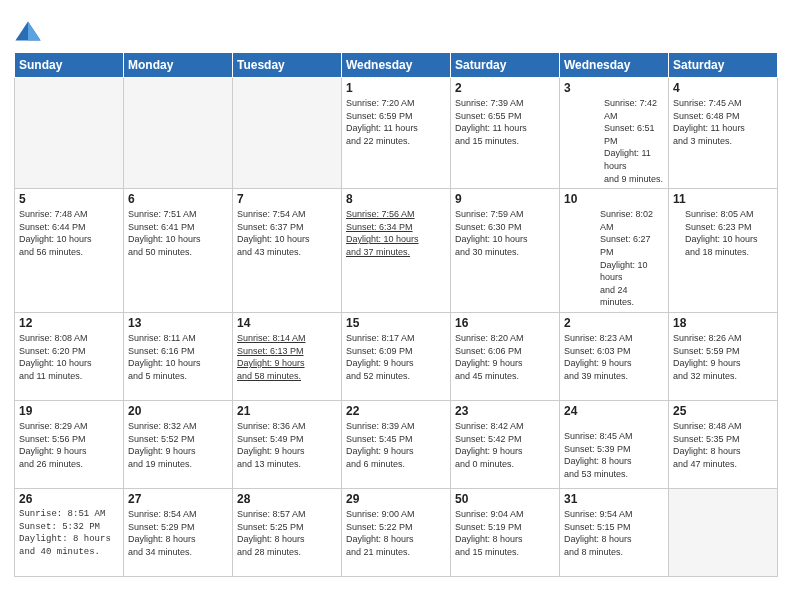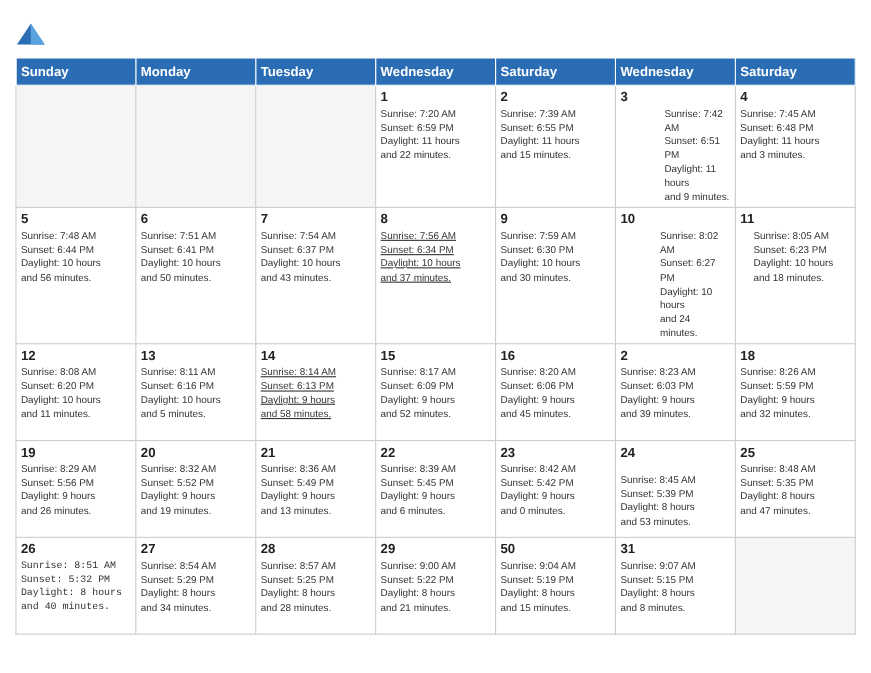--- a/index.html
+++ b/index.html
@@ -346,21 +346,21 @@
           </td>
           <td>
             <span class="day-number">50</span>
             <div class="day-info" style="white-space: pre-line;">Sunrise: 9:04 AM
 Sunset: 5:19 PM
 Daylight: 8 hours
 and 15 minutes.</div>
           </td>
           <td>
             <span class="day-number">31</span>
-            <div class="day-info" style="white-space: pre-line;">Sunrise: 9:07 AM
+            <div class="day-info" style="white-space: pre-line;">Sunrise: 9:54 AM
 Sunset: 5:15 PM
 Daylight: 8 hours
 and 8 minutes.</div>
           </td>
           <td class="empty"></td>
         </tr>
       </tbody>
   </table>
 </div>
 

